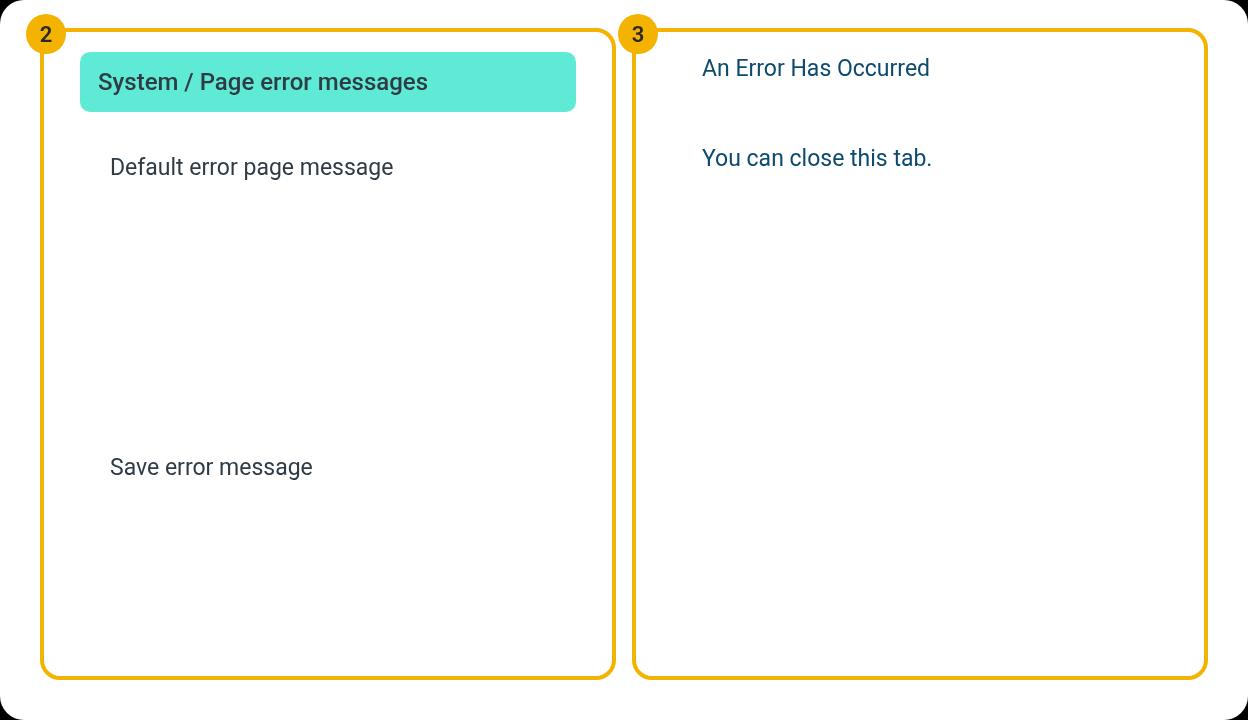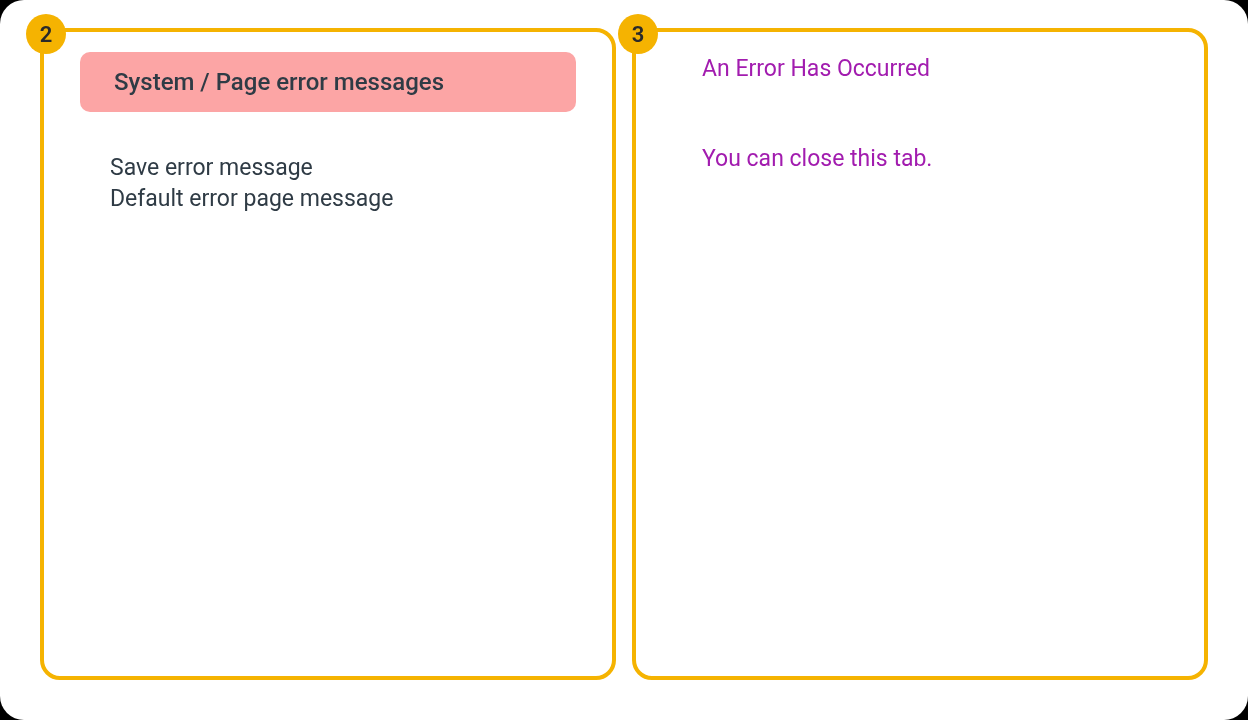--- a/index.html
+++ b/index.html
@@ -46,42 +46,42 @@
       background: #f5b301;
       color: #2a2a2a;
       font-size: 22px;
       font-weight: 600;
       display: flex;
       align-items: center;
       justify-content: center;
     }
 
     .panel-header {
-      background: #fca5a5;
+      background: #5eead4;
       border-radius: 10px;
-      padding: 16px 34px;
+      padding: 16px 18px;
       font-size: 24px;
       font-weight: 500;
       color: #2f3b45;
       margin-bottom: 40px;
     }
 
     .row-block {
       padding: 0 30px;
     }
 
     .row-label {
       font-size: 23px;
       color: #2f3b45;
       line-height: 1.35;
     }
 
     .row-text {
       font-size: 23px;
-      color: #a21caf;
+      color: #0c4a6e;
       line-height: 1.5;
     }
 
     .row-text + .row-text {
     }
 
     
     .row-1 { height: 90px; }
     .row-2 { height: 300px; }
     .row-3 { }
@@ -93,26 +93,26 @@
 </head>
 <body>
 
 <div class="page">
 
   <div class="panel panel-left">
     <div class="badge">2</div>
     <div class="panel-header">System / Page error messages</div>
 
 
+    <div class="row-block row-2">
+      <div class="row-label">Default error page message</div>
+    </div>
+
     <div class="row-block row-3">
       <div class="row-label">Save error message</div>
-    </div>
-
-    <div class="row-block row-2">
-      <div class="row-label">Default error page message</div>
     </div>
   </div>
 
   <div class="panel panel-right">
     <div class="badge">3</div>
 
     <div class="row-block row-1">
       <div class="row-text">An Error Has Occurred</div>
     </div>
 

